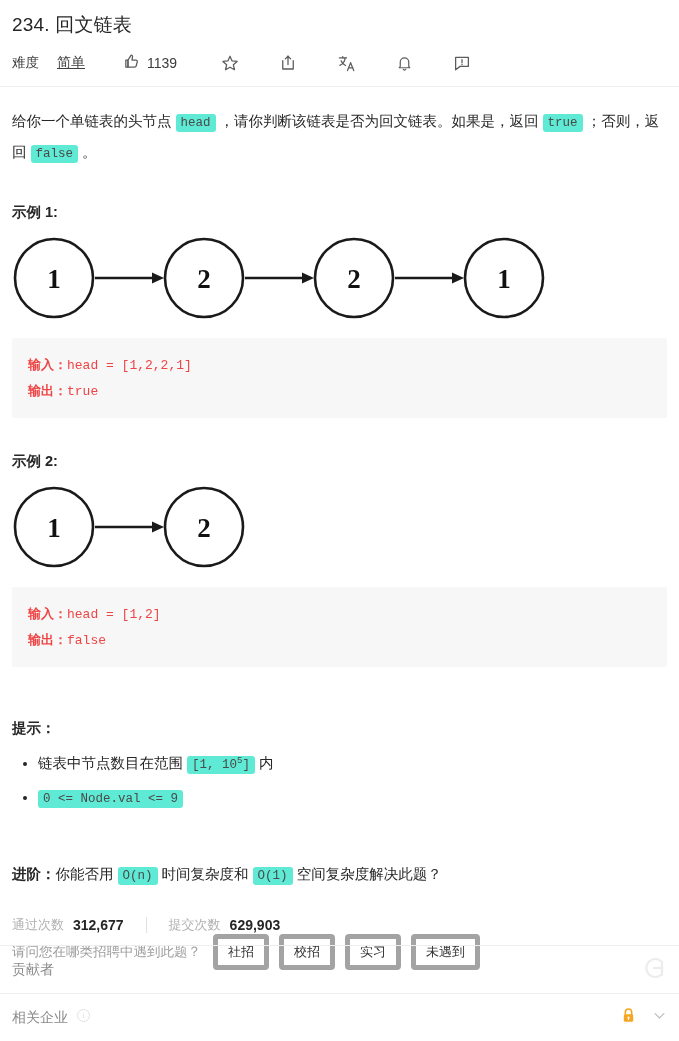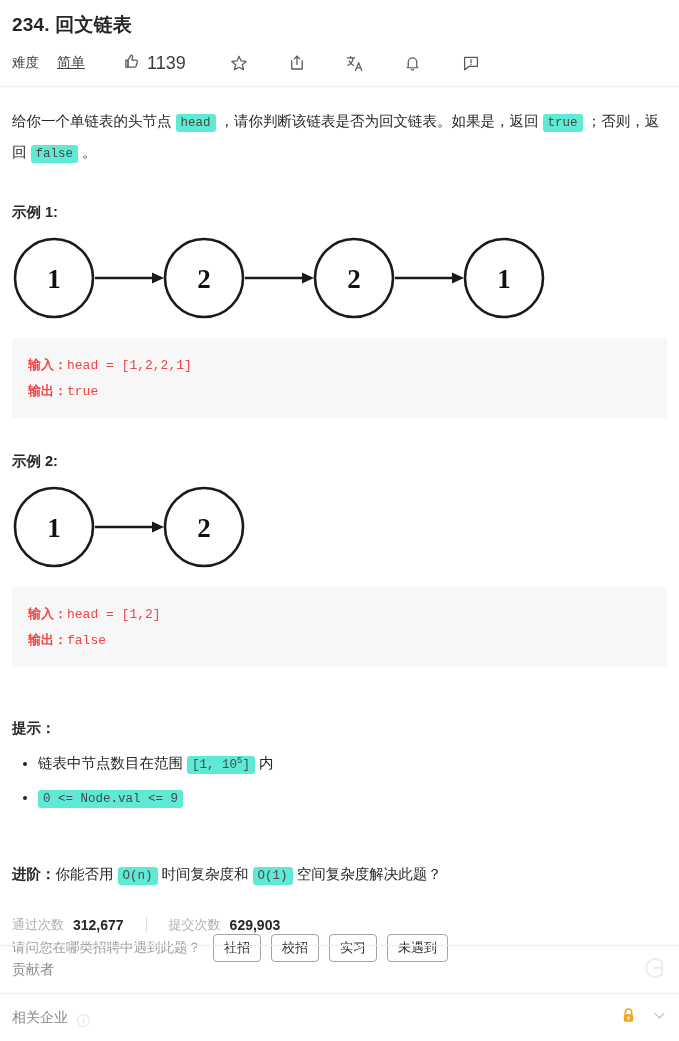--- a/index.html
+++ b/index.html
@@ -15,21 +15,21 @@
     overflow: hidden;
     position: relative;
   }
   .page { width: 679px; height: 1041px; position: relative; }
 
   
   .title {
     font-size: 19px;
     color: #262626;
     padding: 12px 0 0 12px;
-    font-weight: 700;
+    font-weight: 400;
     letter-spacing: 0.2px;
   }
   .meta-row {
     display: flex;
     align-items: center;
     padding: 10px 0 0 12px;
     height: 30px;
     gap: 8px;
   }
   .meta-label {
@@ -43,21 +43,21 @@
     margin-right: 30px;
     text-decoration: underline;
   }
   .vote {
     display: flex;
     align-items: center;
     gap: 7px;
     margin-right: 34px;
     color: #5c5c5c;
   }
-  .vote-count { font-size: 18px; color: #3c3c3c; text-align: right; }
+  .vote-count { font-size: 14px; color: #3c3c3c; text-align: right; }
   .icon-btn {
     width: 22px;
     height: 22px;
     margin-right: 28px;
     display: flex;
     align-items: center;
     justify-content: center;
     color: #5c5c5c;
   }
   .icon-btn:last-child { margin-right: 0; }
@@ -146,42 +146,42 @@
   .survey {
     display: flex;
     align-items: center;
   }
   .survey-q {
     font-size: 13.5px;
     color: #9d9d9d;
     margin-right: 12px;
   }
   .survey-btn {
-    border: 1px solid #a3a3a3;
+    border: 5px solid #a3a3a3;
     border-radius: 4px;
     padding: 4px 10px;
     font-size: 13px;
     color: #333;
     background: #fff;
     margin-right: 10px;
     line-height: 18px;
   }
 
   
   .frow {
     display: flex;
     align-items: center;
     justify-content: space-between;
     height: 48px;
     border-top: 1px solid #ededed;
     padding: 0 12px;
     margin-top: 0;
     box-sizing: border-box;
   }
-  .frow-left { display: flex; align-items: flex-end; gap: 9px; }
+  .frow-left { display: flex; align-items: flex-start; gap: 9px; }
   .frow-label { font-size: 14px; color: #8a8a8a; }
   .frow-right { display: flex; align-items: center; gap: 16px; }
   .footer-wrap { position: absolute; left: 0; right: 0; bottom: 0; }
   .info-i {
     width: 11px; height: 11px; border-radius: 50%;
     border: 1px solid #e2e2e2; color: #dcdcdc;
     font-size: 8px; line-height: 11px; text-align: center;
     font-family: "Liberation Serif", serif;
   }
 </style>

